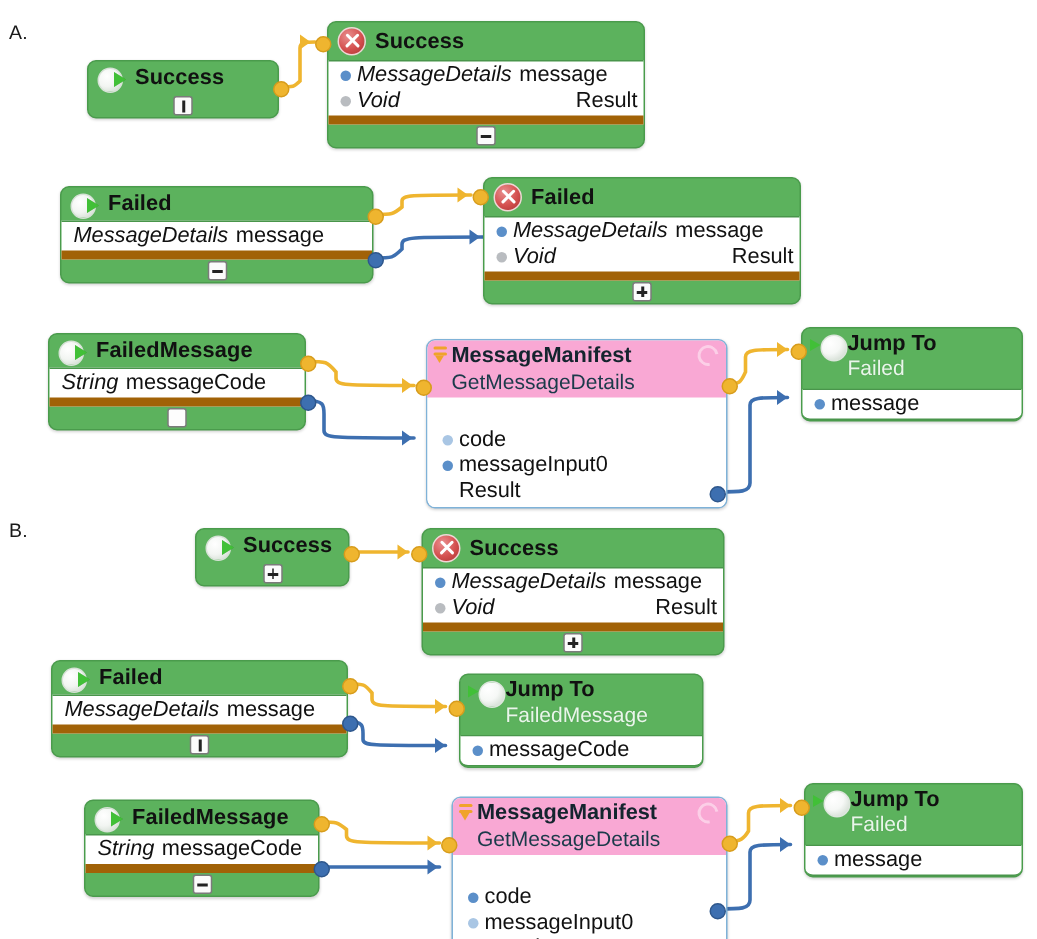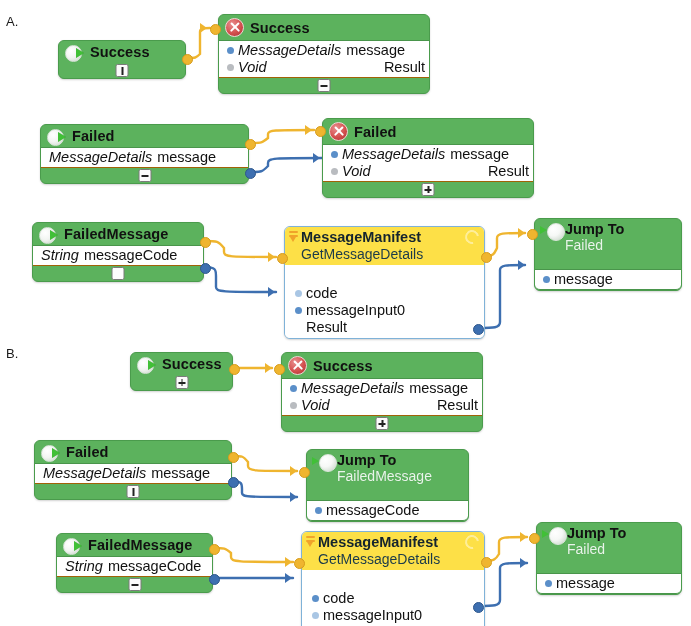--- a/index.html
+++ b/index.html
@@ -28,34 +28,34 @@
 
   .hdr{
     position:relative;display:flex;align-items:center;
     padding:3px 8px 3px 6px;min-height:22px;box-sizing:border-box;
   }
   .hdr .ttl{
     font-weight:bold;font-size:14.5px;color:#111;letter-spacing:.1px;
     white-space:nowrap;
   }
   .hdr-blue{
-    background:#fde047;border-radius:5px 5px 0 0;
+    background:#f9a8d4;border-radius:5px 5px 0 0;
     padding:2px 18px 2px 16px;position:relative;
   }
   .hdr-blue .ttl{font-size:14.5px;font-weight:bold;color:#14242e;display:block;line-height:17px;}
   .hdr-blue .sub{font-size:14px;color:#1b3a4a;display:block;line-height:17px;}
 
   
-  .hdr-jump{display:block;padding:2px 8px 16px 30px;position:relative;}
+  .hdr-jump{display:block;padding:2px 8px 6px 30px;position:relative;}
   .hdr-jump .ttl{font-size:14.5px;font-weight:bold;color:#111;line-height:16px;display:block;}
   .hdr-jump .sub{font-size:14px;color:#e9f6ea;line-height:16px;display:block;text-shadow:0 0 1px rgba(0,0,0,.15);}
 
   
   .body{
-    background:#ffffff;border-top:1px solid #49954b;border-bottom:1px solid #a16207;
+    background:#ffffff;border-top:1px solid #49954b;border-bottom:6px solid #a16207;
     padding:1px 4px 1px 8px;
   }
   .node.blue .body{border:none;background:#fff;padding:20px 4px 2px 10px;border-radius:0 0 5px 5px;}
   .row{
     display:flex;align-items:center;white-space:nowrap;line-height:17px;
     font-size:14.5px;color:#111;position:relative;
   }
   .row .ital{font-style:italic;font-size:14.5px;}
   .row .pname{margin-left:5px;}
   .row.spread{justify-content:space-between;text-align:center;}

